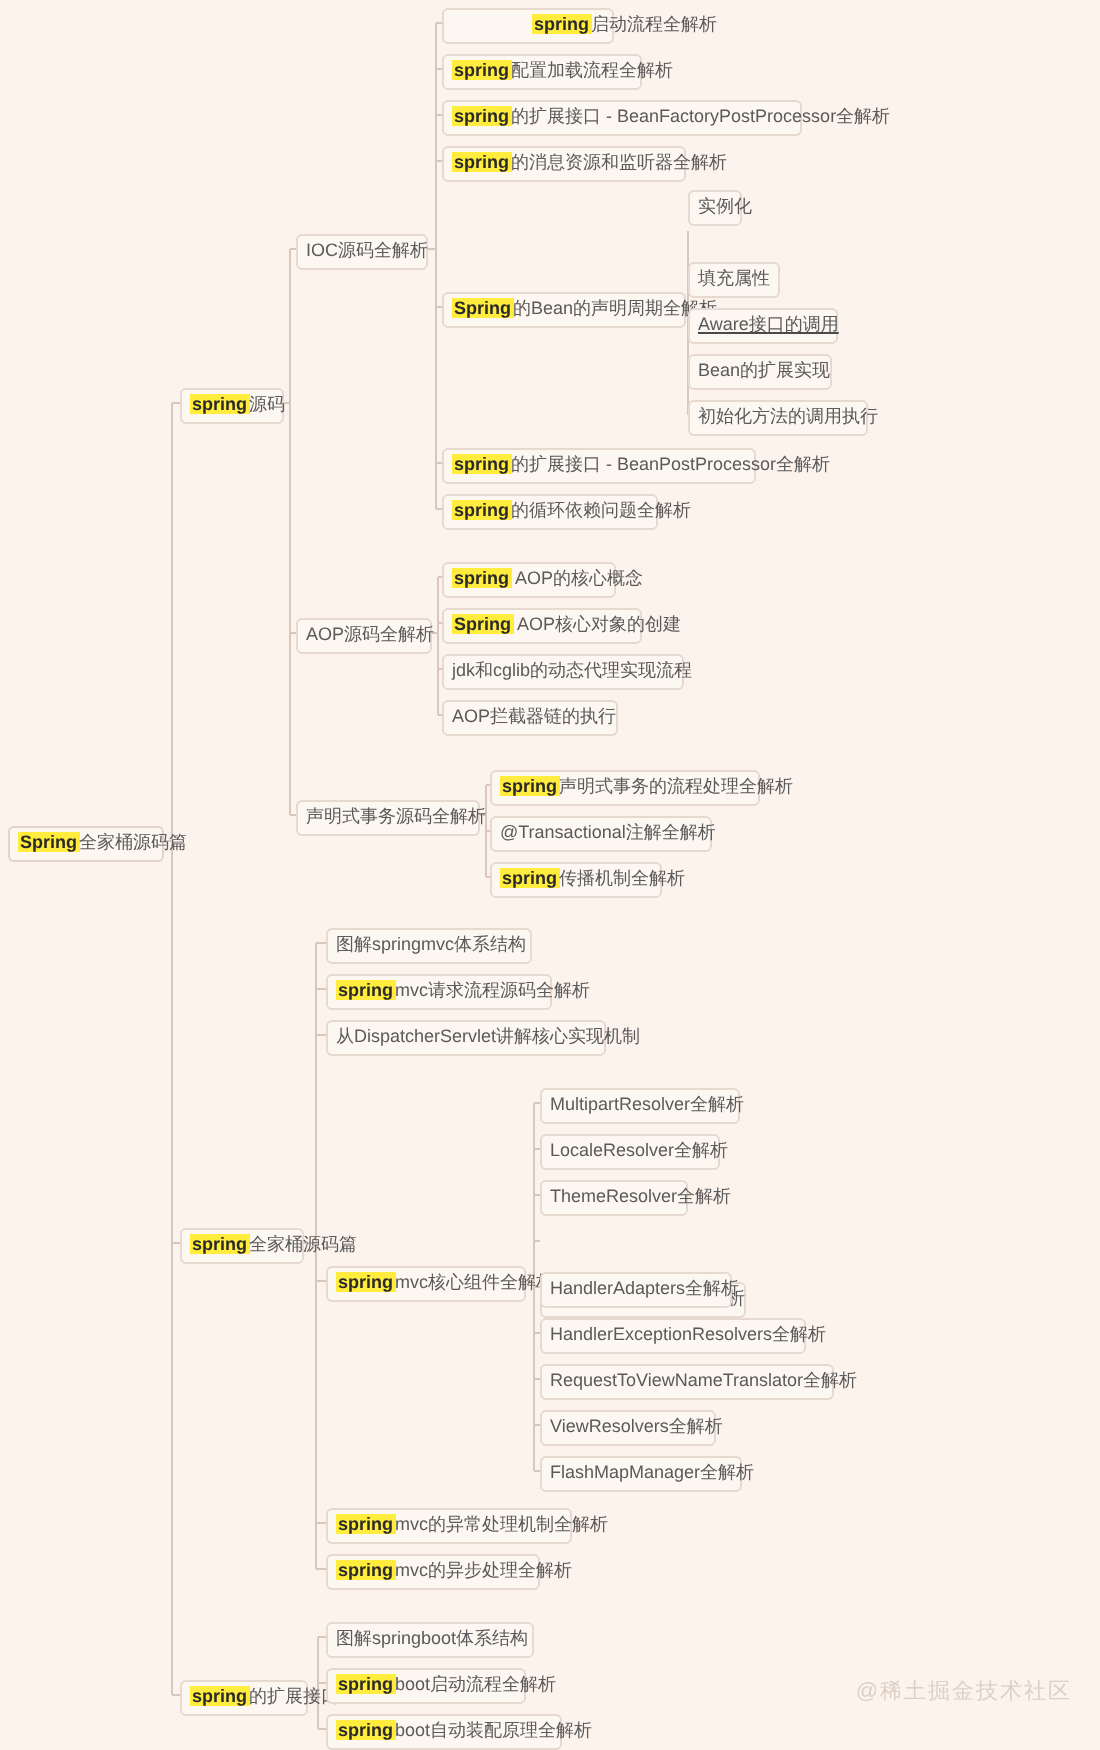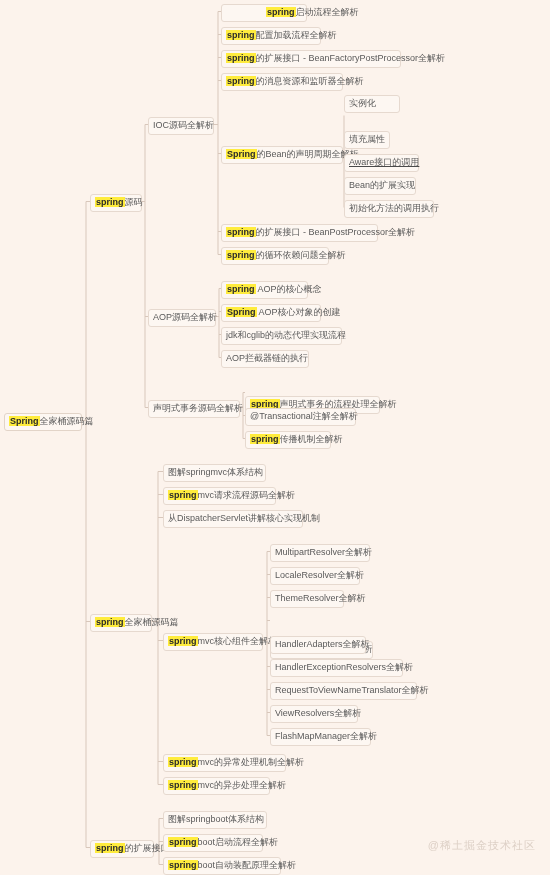--- a/index.html
+++ b/index.html
@@ -115,34 +115,34 @@
     </svg>
   <div id="nodes-layer">
       <div class="node root" style="left: 4px; top: 413px; width: 78px;"><span class="hl">Spring</span><span class="rest">全家桶源码篇</span></div>
       <div class="node" style="left: 90px; top: 194px; width: 52px;"><span class="hl">spring</span><span class="rest">源码</span></div>
       <div class="node" style="left: 148px; top: 117px; width: 66px;"><span class="rest">IOC源码全解析</span></div>
       <div class="node" style="left: 221px; top: 4px; width: 86px; padding-left: 44px;"><span class="hl">spring</span><span class="rest">启动流程全解析</span></div>
       <div class="node" style="left: 221px; top: 27px; width: 100px;"><span class="hl">spring</span><span class="rest">配置加载流程全解析</span></div>
       <div class="node" style="left: 221px; top: 50px; width: 180px;"><span class="hl">spring</span><span class="rest">的扩展接口 - BeanFactoryPostProcessor全解析</span></div>
       <div class="node" style="left: 221px; top: 73px; width: 122px;"><span class="hl">spring</span><span class="rest">的消息资源和监听器全解析</span></div>
       <div class="node" style="left: 221px; top: 146px; width: 122px;"><span class="hl">Spring</span><span class="rest">的Bean的声明周期全解析</span></div>
-      <div class="node" style="left: 344px; top: 95px; width: 56px;"><span class="rest">实例化</span></div>
+      <div class="node" style="left: 344px; top: 95px; width: 27px;"><span class="rest">实例化</span></div>
       <div class="node" style="left: 344px; top: 131px; width: 46px;"><span class="rest">填充属性</span></div>
       <div class="node" style="left: 344px; top: 154px; width: 75px; text-decoration: underline;"><span class="rest">Aware接口的调用</span></div>
       <div class="node" style="left: 344px; top: 177px; width: 72px;"><span class="rest">Bean的扩展实现</span></div>
       <div class="node" style="left: 344px; top: 200px; width: 90px;"><span class="rest">初始化方法的调用执行</span></div>
       <div class="node" style="left: 221px; top: 224px; width: 157px;"><span class="hl">spring</span><span class="rest">的扩展接口 - BeanPostProcessor全解析</span></div>
       <div class="node" style="left: 221px; top: 247px; width: 108px;"><span class="hl">spring</span><span class="rest">的循环依赖问题全解析</span></div>
       <div class="node" style="left: 148px; top: 309px; width: 68px;"><span class="rest">AOP源码全解析</span></div>
       <div class="node" style="left: 221px; top: 281px; width: 87px;"><span class="hl">spring</span><span class="rest"> AOP的核心概念</span></div>
       <div class="node" style="left: 221px; top: 304px; width: 100px;"><span class="hl">Spring</span><span class="rest"> AOP核心对象的创建</span></div>
       <div class="node" style="left: 221px; top: 327px; width: 121px;"><span class="rest">jdk和cglib的动态代理实现流程</span></div>
       <div class="node" style="left: 221px; top: 350px; width: 88px;"><span class="rest">AOP拦截器链的执行</span></div>
       <div class="node" style="left: 148px; top: 400px; width: 92px;"><span class="rest">声明式事务源码全解析</span></div>
-      <div class="node" style="left: 245px; top: 396px; width: 135px;"><span class="hl">spring</span><span class="rest">声明式事务的流程处理全解析</span></div>
+      <div class="node" style="left: 245px; top: 385px; width: 135px;"><span class="hl">spring</span><span class="rest">声明式事务的流程处理全解析</span></div>
       <div class="node" style="left: 245px; top: 408px; width: 111px;"><span class="rest">@Transactional注解全解析</span></div>
       <div class="node" style="left: 245px; top: 431px; width: 86px;"><span class="hl">spring</span><span class="rest">传播机制全解析</span></div>
       <div class="node" style="left: 90px; top: 614px; width: 62px;"><span class="hl">spring</span><span class="rest">全家桶源码篇</span></div>
       <div class="node" style="left: 163px; top: 464px; width: 103px;"><span class="rest">图解springmvc体系结构</span></div>
       <div class="node" style="left: 163px; top: 487px; width: 113px;"><span class="hl">spring</span><span class="rest">mvc请求流程源码全解析</span></div>
       <div class="node" style="left: 163px; top: 510px; width: 140px;"><span class="rest">从DispatcherServlet讲解核心实现机制</span></div>
       <div class="node" style="left: 163px; top: 633px; width: 100px;"><span class="hl">spring</span><span class="rest">mvc核心组件全解析</span></div>
       <div class="node" style="left: 270px; top: 544px; width: 100px;"><span class="rest">MultipartResolver全解析</span></div>
       <div class="node" style="left: 270px; top: 567px; width: 90px;"><span class="rest">LocaleResolver全解析</span></div>
       <div class="node" style="left: 270px; top: 590px; width: 74px;"><span class="rest">ThemeResolver全解析</span></div>

